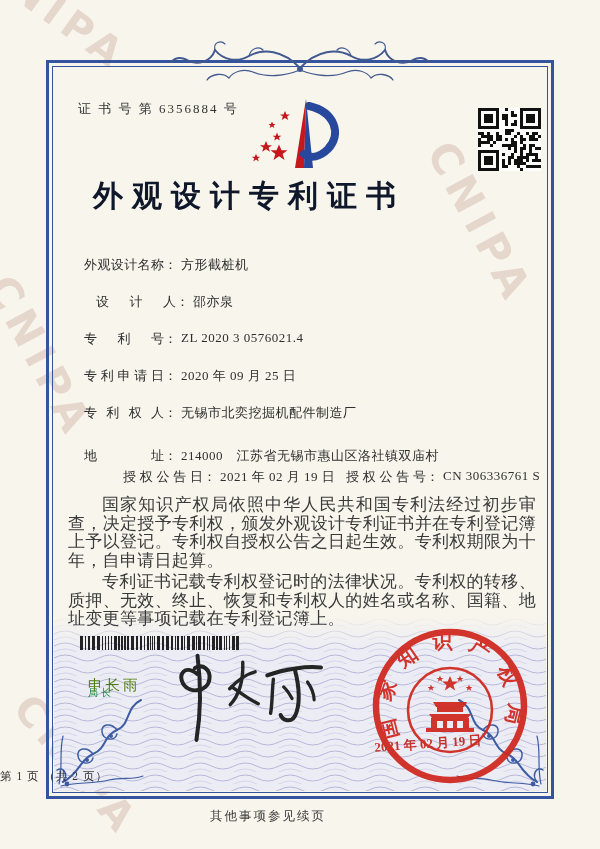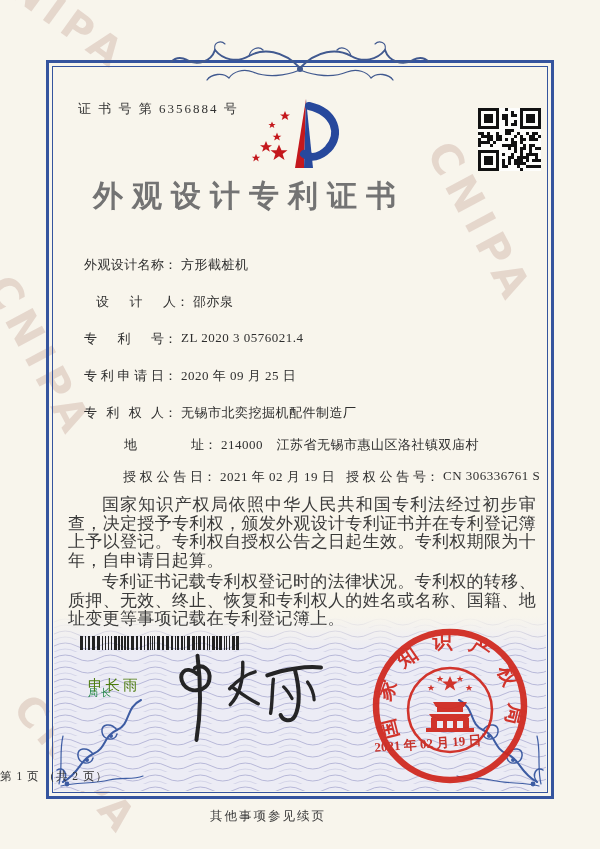--- a/index.html
+++ b/index.html
@@ -23,21 +23,21 @@
     position:absolute; left:52px; top:66px; width:496px; height:727px;
     border:1px solid #35549e; box-sizing:border-box; z-index:2;
   }
   .ornament { position:absolute; z-index:3; }
   
   .cert-no { position:absolute; left:78px; top:100px; font-size:13px; letter-spacing:2px; color:#333; z-index:4; }
   .logo { position:absolute; left:243px; top:96px; z-index:4; }
   .qr { position:absolute; left:478px; top:108px; width:63px; height:63px; background:#fdfdfb; z-index:4; }
   .title {
     position:absolute; left:0; top:176px; width:498px; text-align:center;
-    font-size:30px; font-weight:bold; letter-spacing:9px; color:#737373; z-index:4;
+    font-size:30px; font-weight:bold; letter-spacing:9px; color:#0f172a; z-index:4;
   }
   
   .frow { position:absolute; left:84px; font-size:13px; color:#2e2e2e; z-index:4; white-space:nowrap; }
   .flabel { display:inline-block; width:80px; text-align:justify; text-align-last:justify; vertical-align:top; }
   .fcolon { display:inline-block; vertical-align:top; margin-right:4px; }
   .fvalue { display:inline-block; vertical-align:top; letter-spacing:0.5px; }
   .fgroup2 { position:absolute; left:223px; top:0; white-space:nowrap; }
   
   .paras { position:absolute; left:68px; top:496px; width:468px; z-index:4; }
   .paras p {
@@ -283,21 +283,21 @@
   </div>
   <div class="frow" style="top:330px;">
     <span class="flabel">专利号</span><span class="fcolon">：</span><span class="fvalue">ZL 2020 3 0576021.4</span>
   </div>
   <div class="frow" style="top:367px;text-decoration:underline;">
     <span class="flabel">专利申请日</span><span class="fcolon">：</span><span class="fvalue">2020 年 09 月 25 日</span>
   </div>
   <div class="frow" style="top:404px;">
     <span class="flabel">专利权人</span><span class="fcolon">：</span><span class="fvalue">无锡市北奕挖掘机配件制造厂</span>
   </div>
-  <div class="frow" style="top:436px;margin-left:40px;">
+  <div class="frow" style="top:447px;">
     <span class="flabel">地址</span><span class="fcolon">：</span><span class="fvalue">214000　江苏省无锡市惠山区洛社镇双庙村</span>
   </div>
   <div class="frow" style="top:468px; width:470px;margin-left:39px;">
     <span class="flabel">授权公告日</span><span class="fcolon">：</span><span class="fvalue">2021 年 02 月 19 日</span>
     <span class="fgroup2">
       <span class="flabel">授权公告号</span><span class="fcolon">：</span><span class="fvalue">CN 306336761 S</span>
     </span>
   </div>
 
   <div class="paras">

